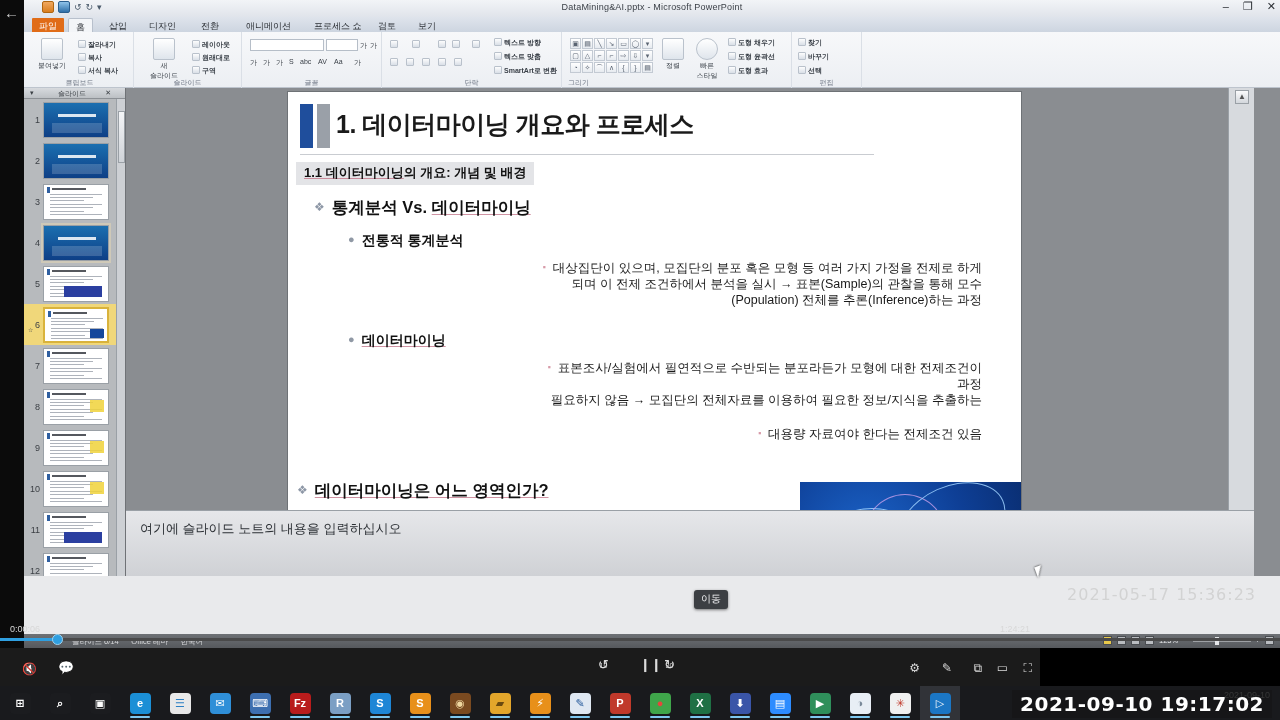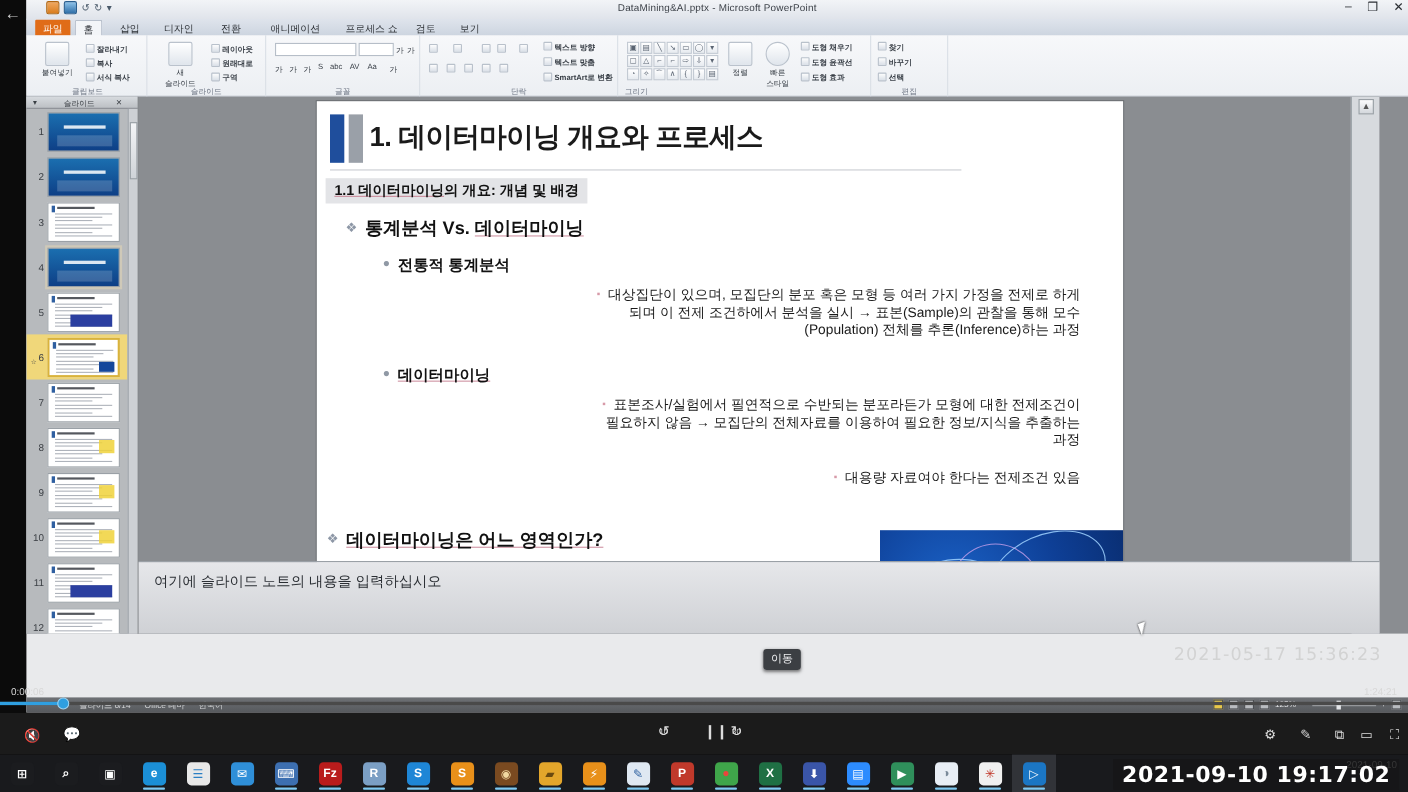--- a/index.html
+++ b/index.html
@@ -109,21 +109,21 @@
   .zoomtrack { width: 58px; height: 2px; background: #9da0a4; position: relative; }
   .zoomtrack .h { position: absolute; left: 22px; top: -3px; width: 4px; height: 8px; background: #e4e6e9; }
 
   
   .tooltip { position: absolute; left: 694px; top: 590px; background: #3c3f43; color: #f0f1f3; font-size: 10px; padding: 2px 7px 3px; border-radius: 3px; box-shadow: 0 1px 3px rgba(0,0,0,.5); }
 
   
   .cursor { position: absolute; width: 0; height: 0; border-left: 7px solid #fff; border-bottom: 11px solid transparent; transform: rotate(-20deg); filter: drop-shadow(0 0 1px #111); }
 
   
-  #playerbar { position: absolute; left: 0; top: 648px; width: 1280px; height: 38px; background: #1b1b1b; }
+  #playerbar { position: absolute; left: 0; top: 648px; width: 1040px; height: 38px; background: #1b1b1b; }
   .ptime { position: absolute; top: -24px; font-size: 9px; color: #d8d8d8; }
   .ptime.left { left: 10px; }
   .ptime.right { right: 10px; }
   .progress { position: absolute; left: 0; top: -10px; width: 1280px; height: 3px; background: #4a4a4a; }
   .progress .done { position: absolute; left: 0; top: 0; height: 3px; width: 58px; background: #2f9fe0; }
   .progress .knob { position: absolute; left: 52px; top: -4px; width: 11px; height: 11px; border-radius: 50%; background: #2f9fe0; border: 1px solid #9ed4f2; }
   .pctrl { position: absolute; top: 9px; color: #dcdcdc; font-size: 13px; }
   .pctrl .lbl { position: absolute; left: 50%; top: 50%; transform: translate(-50%,-45%); font-size: 7px; }
   .mute { position: absolute; left: 22px; top: 14px; color: #e2e2e2; font-size: 12px; }
   .capt { position: absolute; left: 58px; top: 12px; color: #e2e2e2; font-size: 13px; }
@@ -477,22 +477,22 @@
               <span class="sq">▪</span><span>대상집단이 있으며, 모집단의 분포 혹은 모형 등 여러 가지 가정을 전제로 하게</span>
               <span class="ind">되며 이 전제 조건하에서 분석을 실시 → 표본(Sample)의 관찰을 통해 모수</span>
               <span class="ind">(Population) 전체를 추론(Inference)하는 과정</span>
             </div>
 
             <div class="lvl2" style="left:60px; top:240px">
               <span class="bl">●</span><u>데이터마이닝</u>
             </div>
             <div class="lvl3" style="left:94px; top:268px; width:600px">
               <span class="sq">▪</span><span>표본조사/실험에서 필연적으로 수반되는 분포라든가 모형에 대한 전제조건이</span>
+              <span class="ind">과정</span>
               <span class="ind">필요하지 않음 → 모집단의 전체자료를 이용하여 필요한 정보/지식을 추출하는</span>
-              <span class="ind">과정</span>
             </div>
             <div class="lvl3" style="left:94px; top:334px; width:600px">
               <span class="sq">▪</span><span>대용량 자료여야 한다는 전제조건 있음</span>
             </div>
 
             <div class="lvl1" style="left:9px; top:388px">
               <span class="dia">❖</span><u>데이터마이닝은 어느 영역인가?</u>
             </div>
             <div class="lvl2 reg" style="left:60px; top:421px">
               <span class="bl">●</span><span>전산학? / 인공지능? / 통계학? /경영학? → 통합영역</span>

